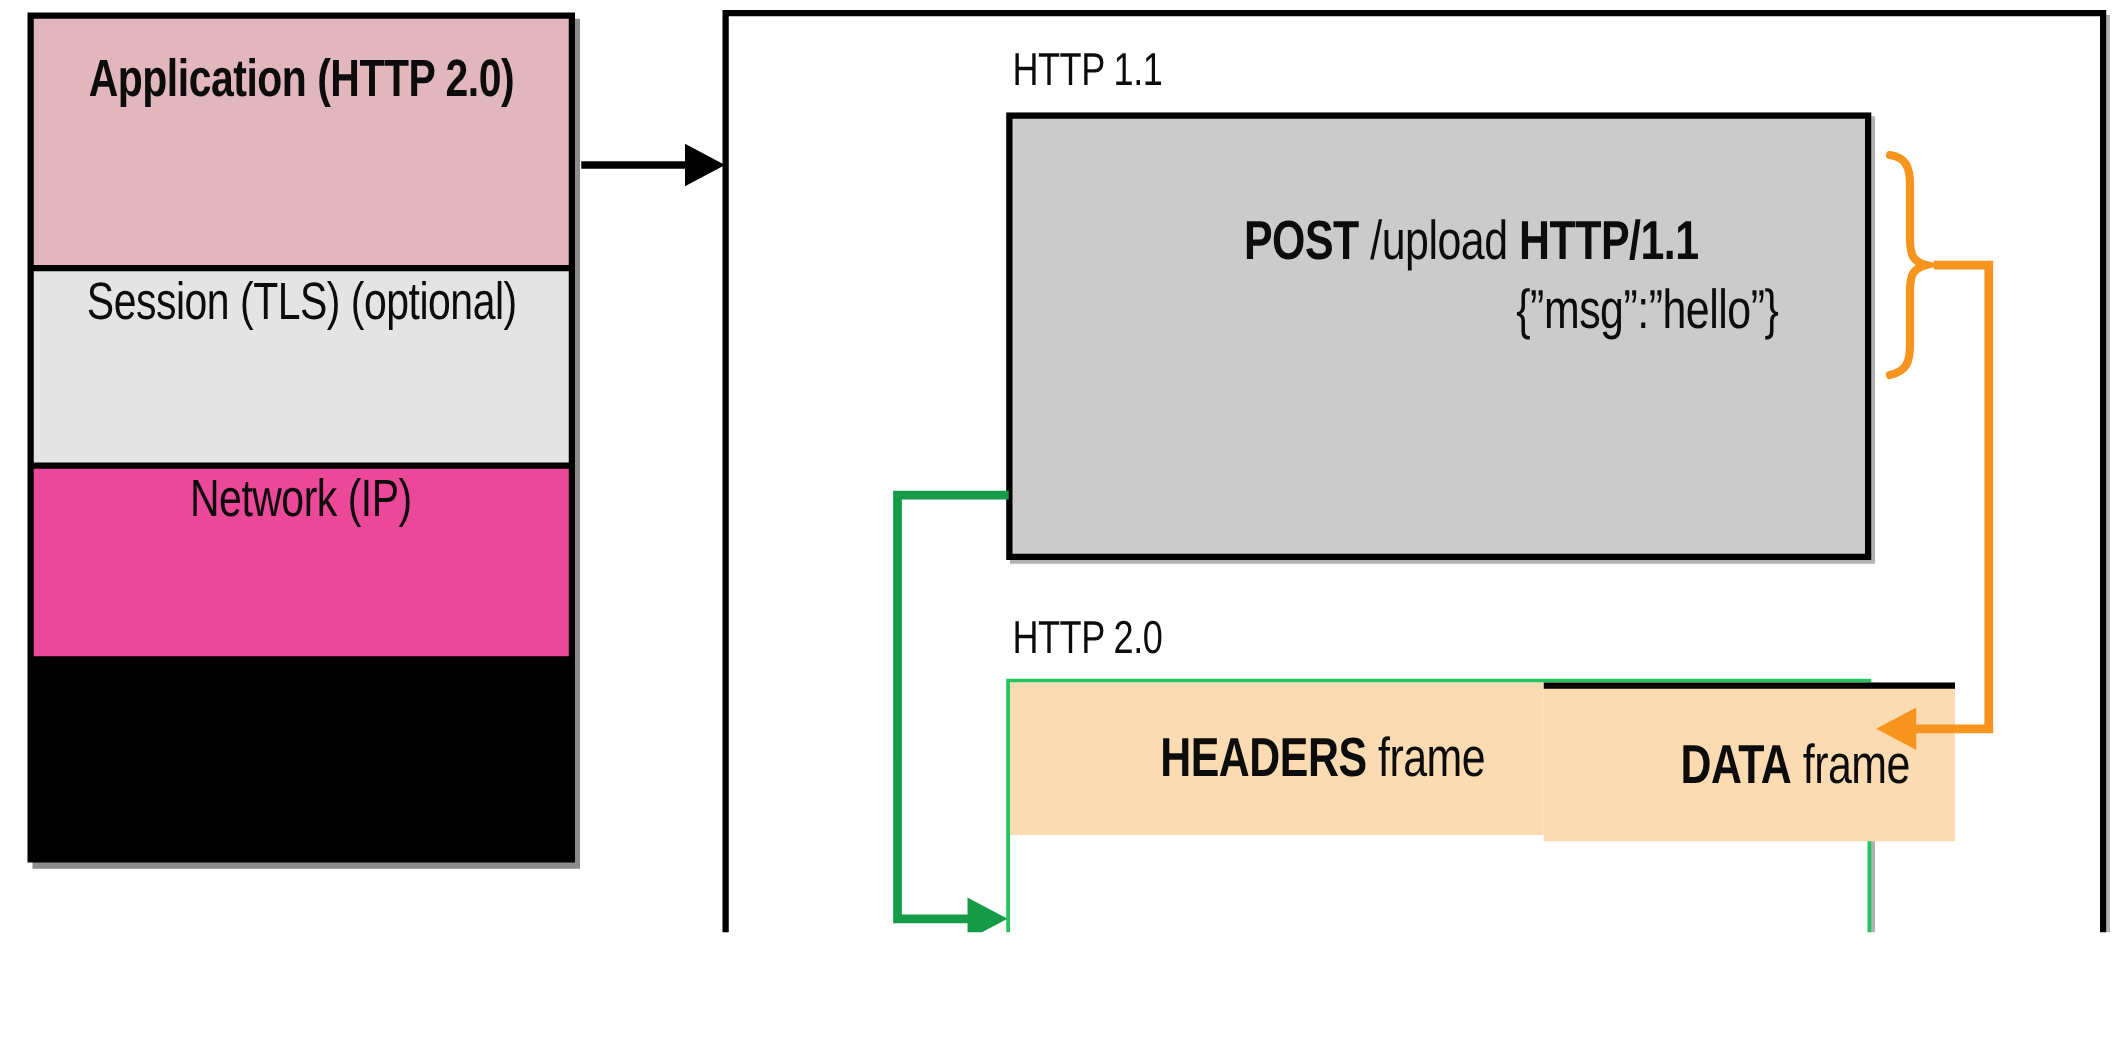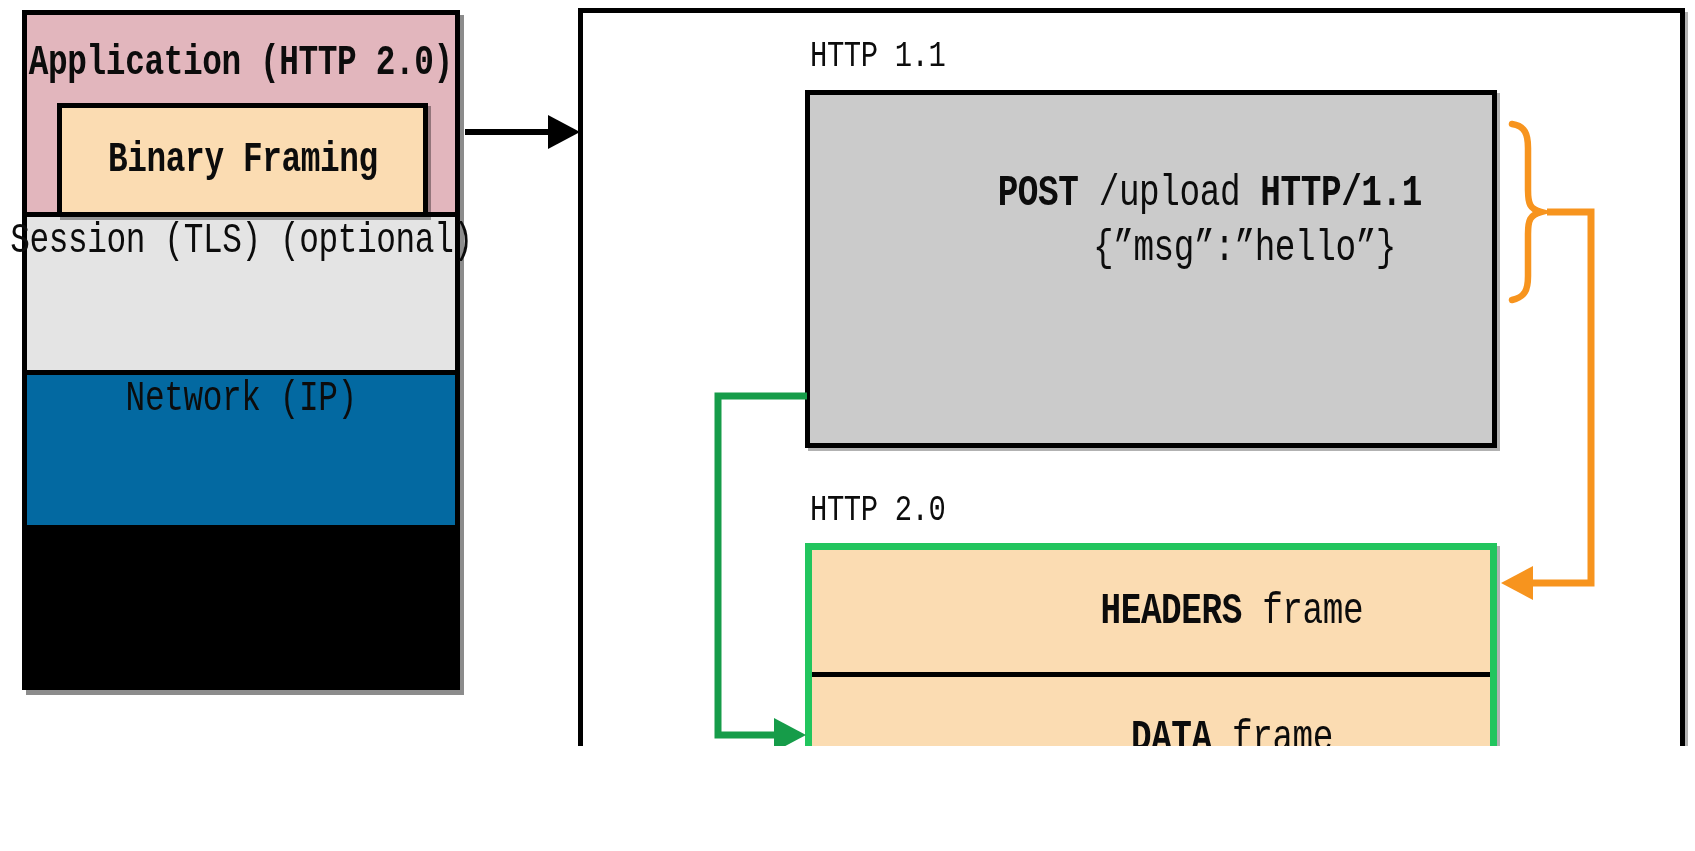--- a/index.html
+++ b/index.html
@@ -1,21 +1,21 @@
 <!DOCTYPE html>
 <html><head>
 <meta charset="utf-8">
 <style>
   html, body { margin: 0; padding: 0; background: #ffffff; }
   .page {
     position: relative;
     width: 1695px;
     height: 746px;
     background: #ffffff;
-    font-family: Liberation Mono, monospace;
+    font-family: Liberation Sans, sans-serif;
     color: #0c0c0c;
     overflow: hidden;
   }
   
   .cond {
     display: inline-block;
     transform: scaleX(0.78);
     transform-origin: center center;
     white-space: pre;
     letter-spacing: -0.5px;
@@ -92,23 +92,22 @@
     box-shadow: 3px 3px 0 rgba(0,0,0,0.3);
   }
   .req-line   { height: 50px; line-height: 50px; font-size: 44px; }
   .req-spacer { height: 55px; }
 
   .frames {
     position: absolute;
     left: 805px; top: 543px;
     width: 692px; height: 255px;
     box-sizing: border-box;
-    border: 7px solid #22c55e;
+    border: 3px solid #22c55e;
     display: flex;
-    flex-direction: column;
     box-shadow: 3px 3px 0 rgba(0,0,0,0.3);
   }
   .frame-row {
     height: 122px;
     display: flex;
     align-items: center;
     justify-content: center;
     font-size: 44px;
   }
   .frame-row.second {
@@ -127,28 +126,25 @@
 
 <div class="page">
 
   <div class="stack">
     <div class="layer app" style="background-color: rgb(226, 182, 189);">
       <span class="cond">Application (HTTP 2.0)</span>
     </div>
     <div class="layer session" style="background-color: rgb(228, 228, 228);">
       <span class="cond">Session (TLS) (optional)</span>
     </div>
-    <div class="layer network" style="background-color: #0369a1;">
+    <div class="layer network" style="background-color: #ec4899;">
       <span class="cond">Network (IP)</span>
     </div>
   </div>
 
-  <div class="binary-framing" style="background-color: rgb(251, 220, 178);">
-    <span class="cond">Binary Framing</span>
-  </div>
 
   <div class="bigbox"></div>
 
   <div class="small-label" style="left:810px; top:36px;">
     <span class="cond left">HTTP 1.1</span>
   </div>
 
   <div class="request-box" style="background-color: rgb(203, 203, 203); text-align: right;">
     <div class="req-line">
       <span class="cond left">

